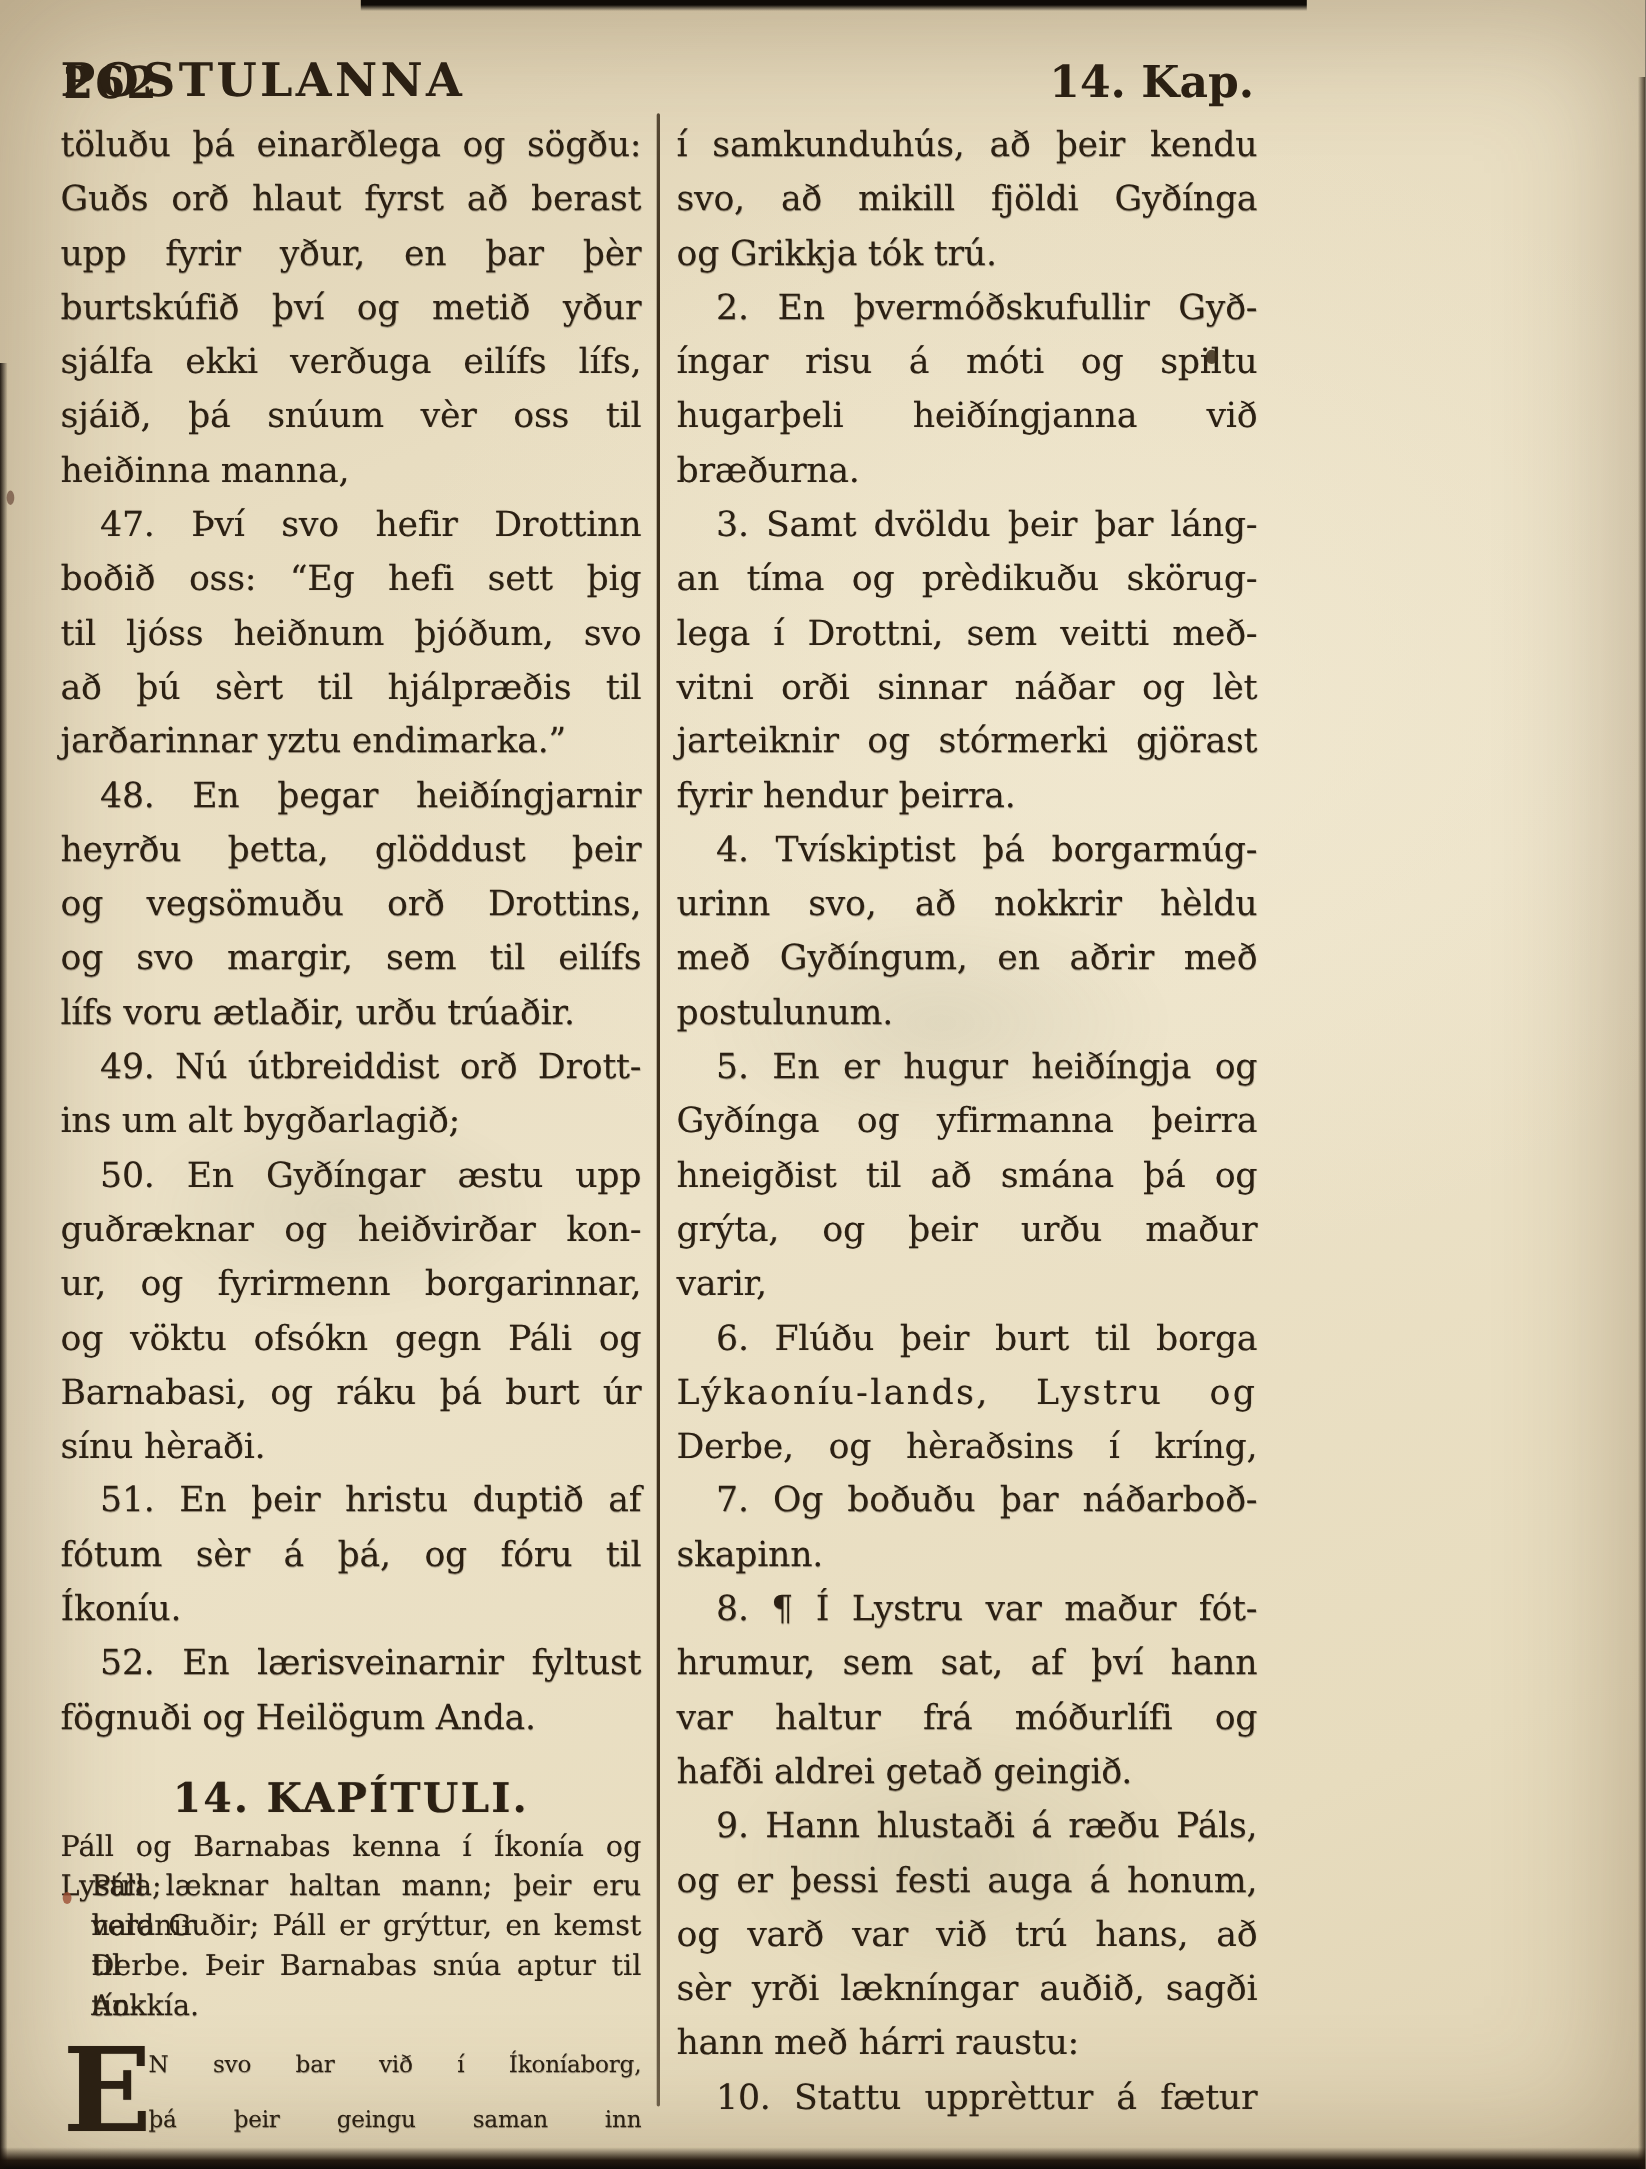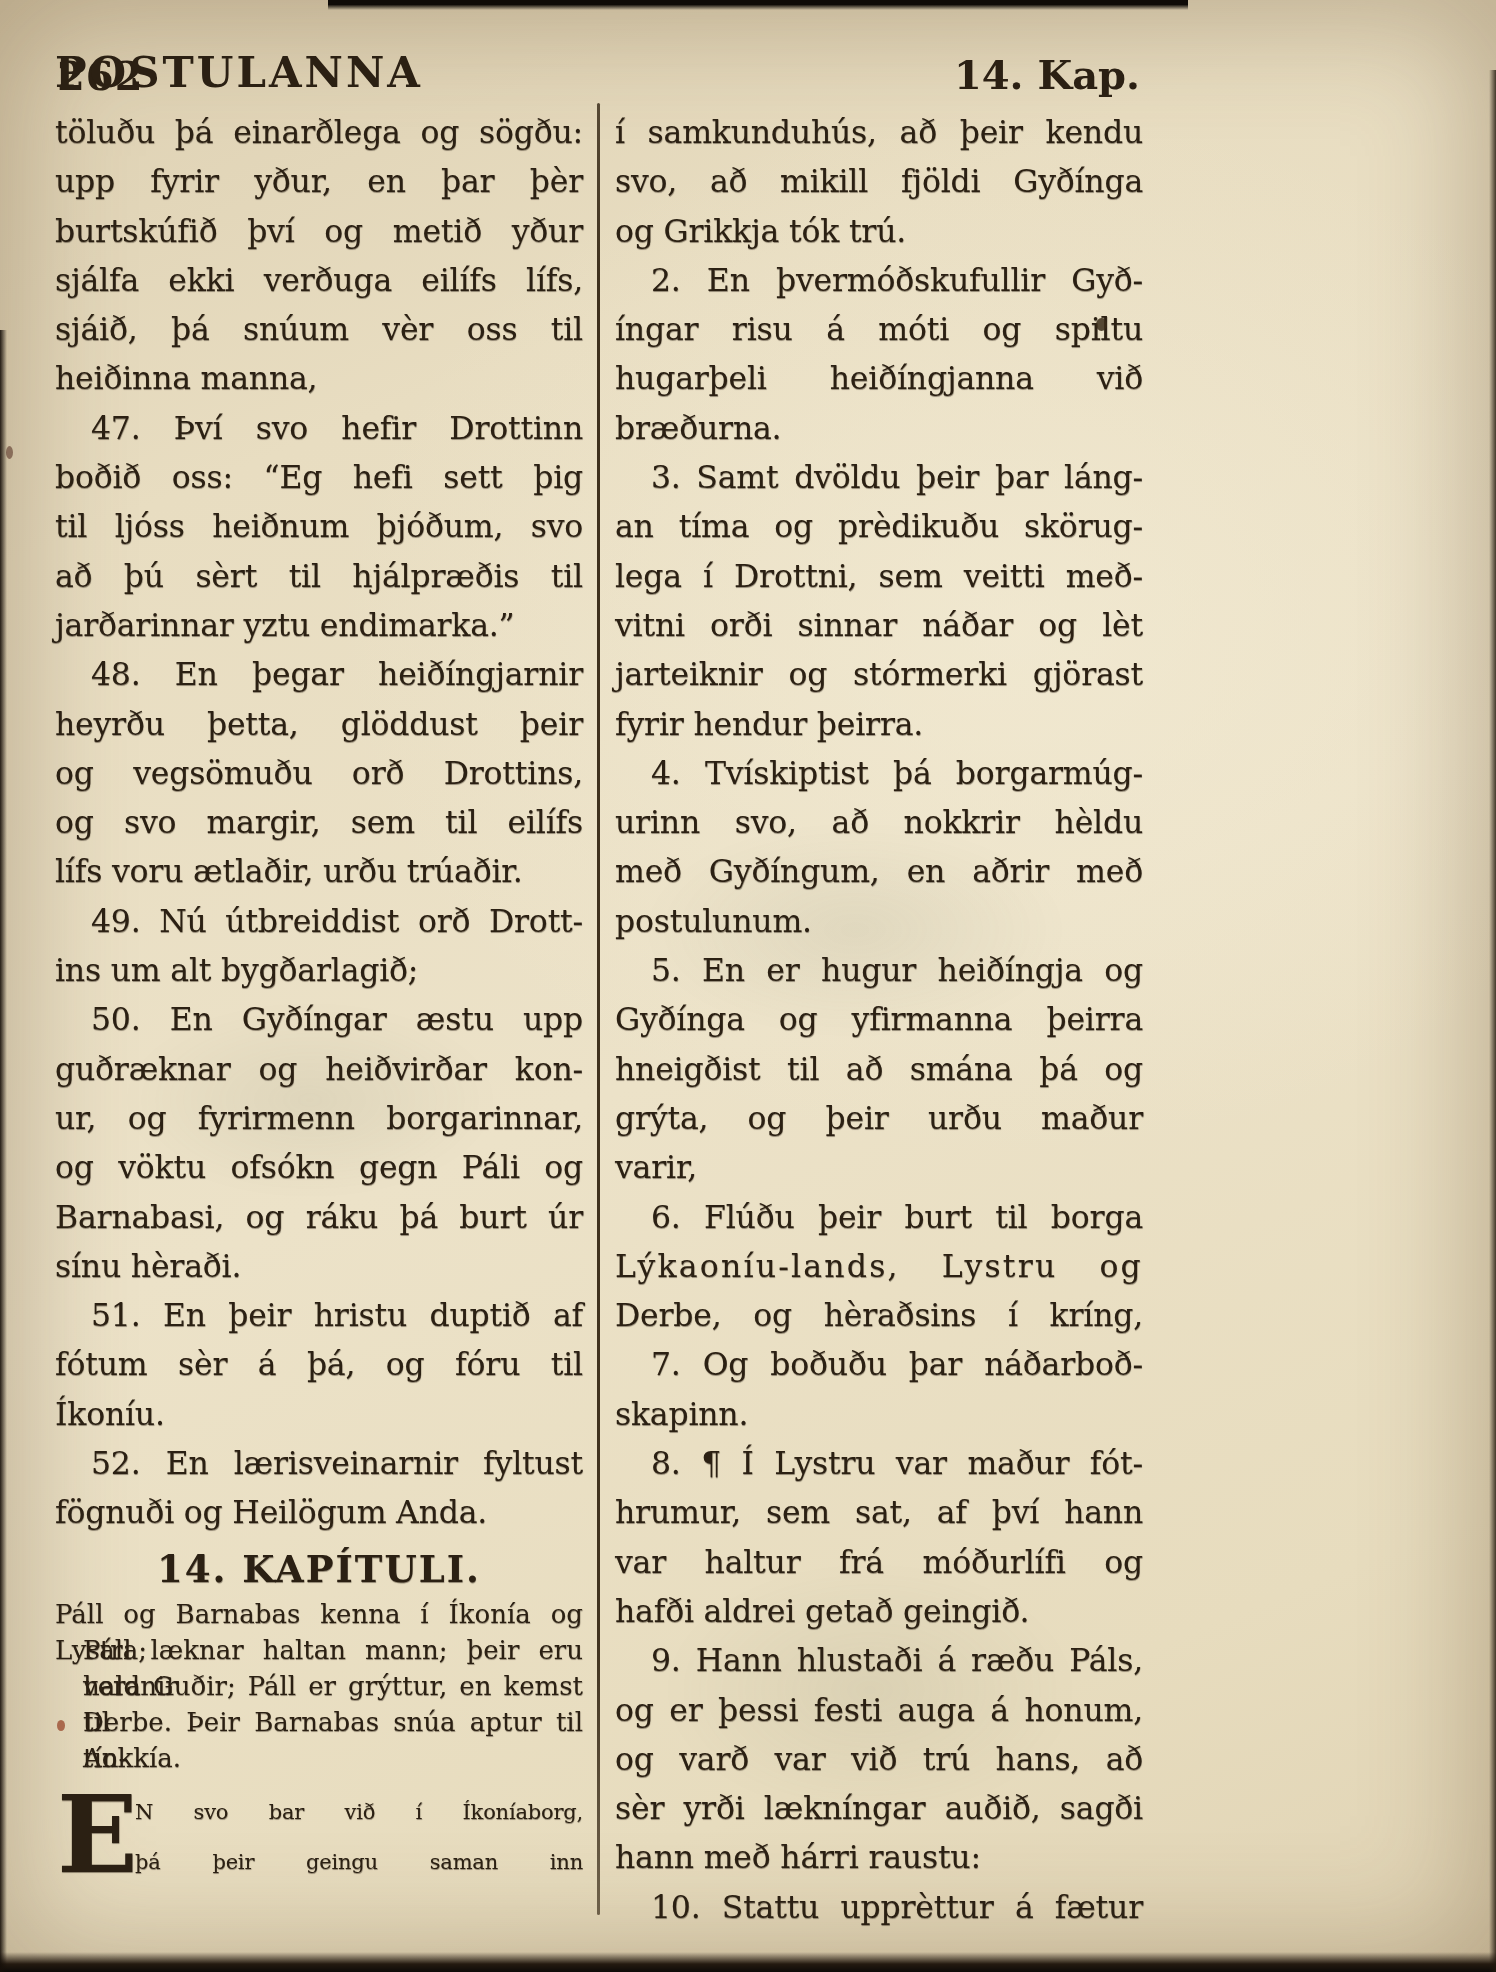--- a/index.html
+++ b/index.html
@@ -44,21 +44,21 @@
     text-shadow:0.3px 0.5px 0.7px rgba(43,32,19,.45);}
   .col-left{left:55px;}
   .col-right{left:615px;}
 
   .line{font-size:31.5px;line-height:49.3px;height:49.3px;white-space:nowrap;
     letter-spacing:-0.2px;text-align:justify;text-align-last:left;overflow:visible;}
   .line.just{white-space:normal;text-align-last:justify;}
   .ind{padding-left:36px;}
   .lsp{letter-spacing:2.2px;}
 
-  .chap-head{margin-top:8px;font-size:37px;line-height:46px;font-weight:bold;
+  .chap-head{margin-top:24px;font-size:37px;line-height:46px;font-weight:bold;
     letter-spacing:2px;text-align:center;}
 
   .summary{margin-top:4px;}
   .sum-line{font-size:26px;line-height:36.2px;height:36.2px;
     white-space:nowrap;text-align:justify;text-align-last:left;}
   .sum-line.just{white-space:normal;text-align-last:justify;}
   .sum-line.ind{padding-left:28px;}
 
   .drop-par{position:relative;margin-top:10px;}
   .dropcap{position:absolute;left:2px;top:0px;font-size:106px;line-height:96px;
@@ -80,20 +80,21 @@
     <span class="pageno">262</span>
     <span class="runtitle">POSTULANNA</span>
     <span class="chapref">14. Kap.</span>
   </div>
 
   <div class="divider"></div>
 
   <div class="col col-left">
     <div>
         <div class="line just">töluðu þá einarðlega og sögðu:</div>
+        <div class="line just">Guðs orð hlaut fyrst að berast</div>
         <div class="line just">upp fyrir yður, en þar þèr</div>
         <div class="line just">burtskúfið því og metið yður</div>
         <div class="line just">sjálfa ekki verðuga eilífs lífs,</div>
         <div class="line just">sjáið, þá snúum vèr oss til</div>
         <div class="line">heiðinna manna,</div>
         <div class="line ind just">47. Því svo hefir Drottinn</div>
         <div class="line just">boðið oss: “Eg hefi sett þig</div>
         <div class="line just">til ljóss heiðnum þjóðum, svo</div>
         <div class="line just">að þú sèrt til hjálpræðis til</div>
         <div class="line">jarðarinnar yztu endimarka.”</div>

